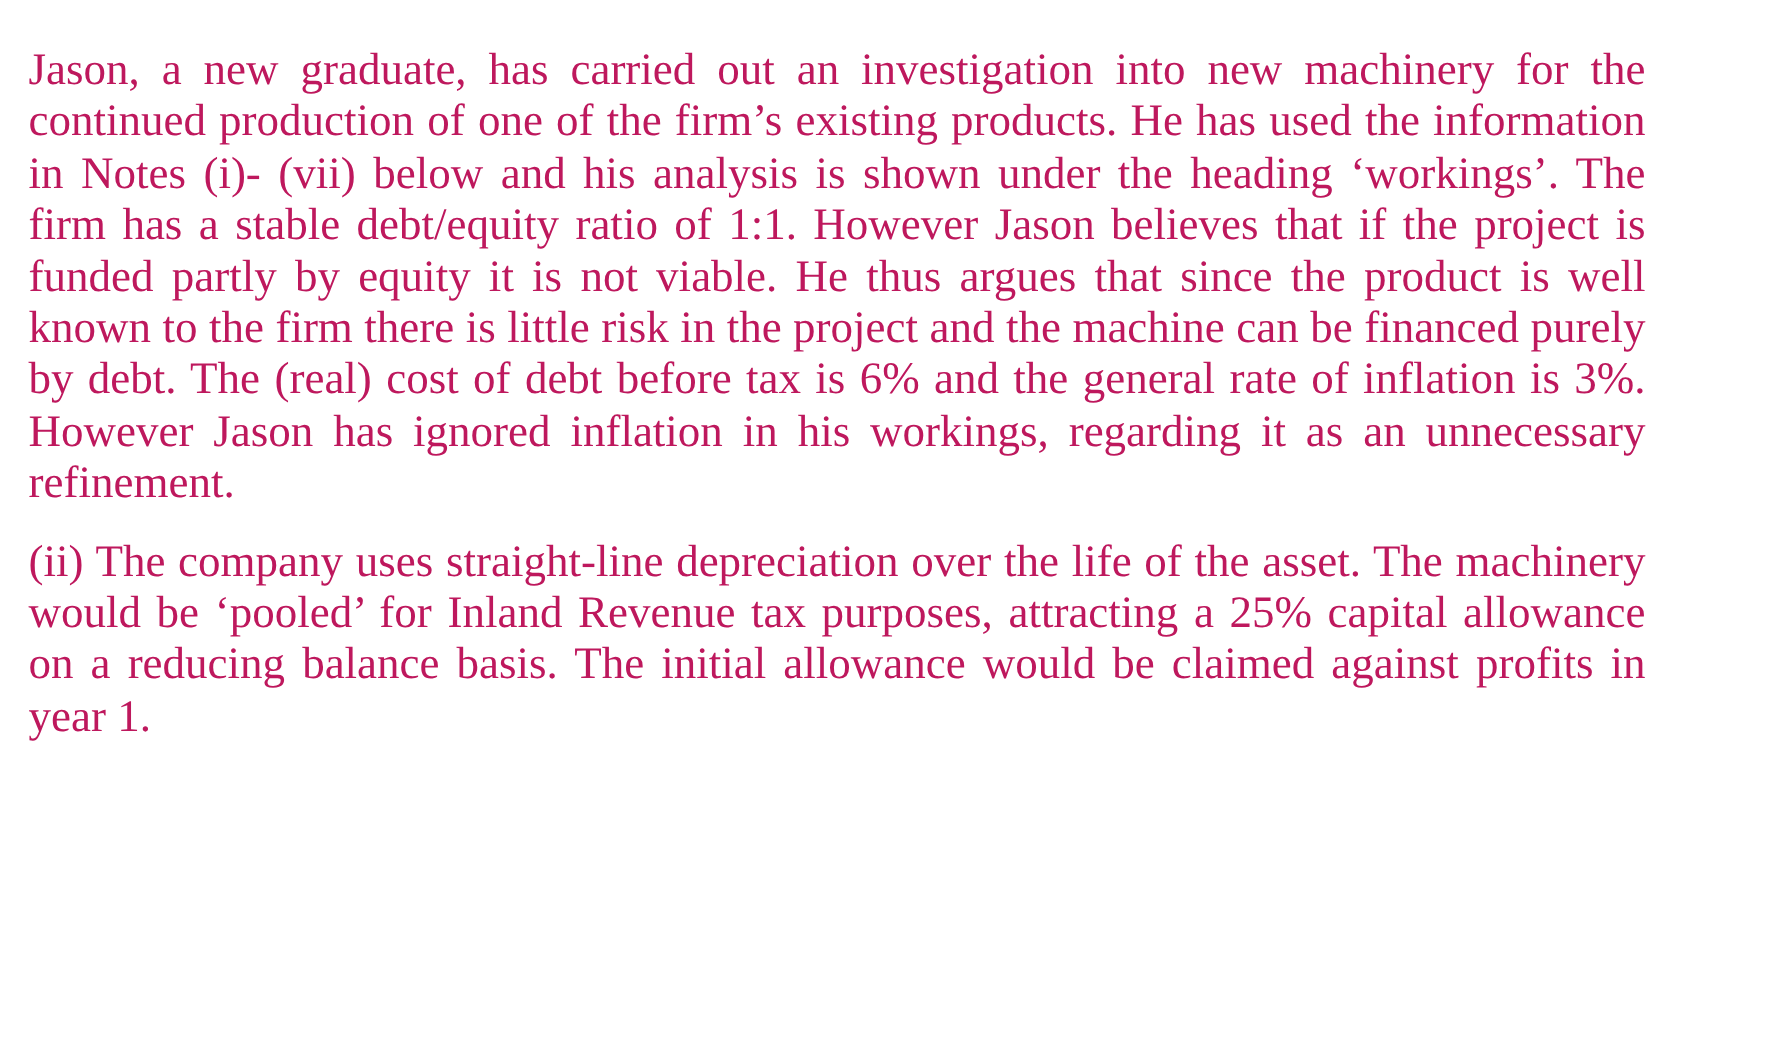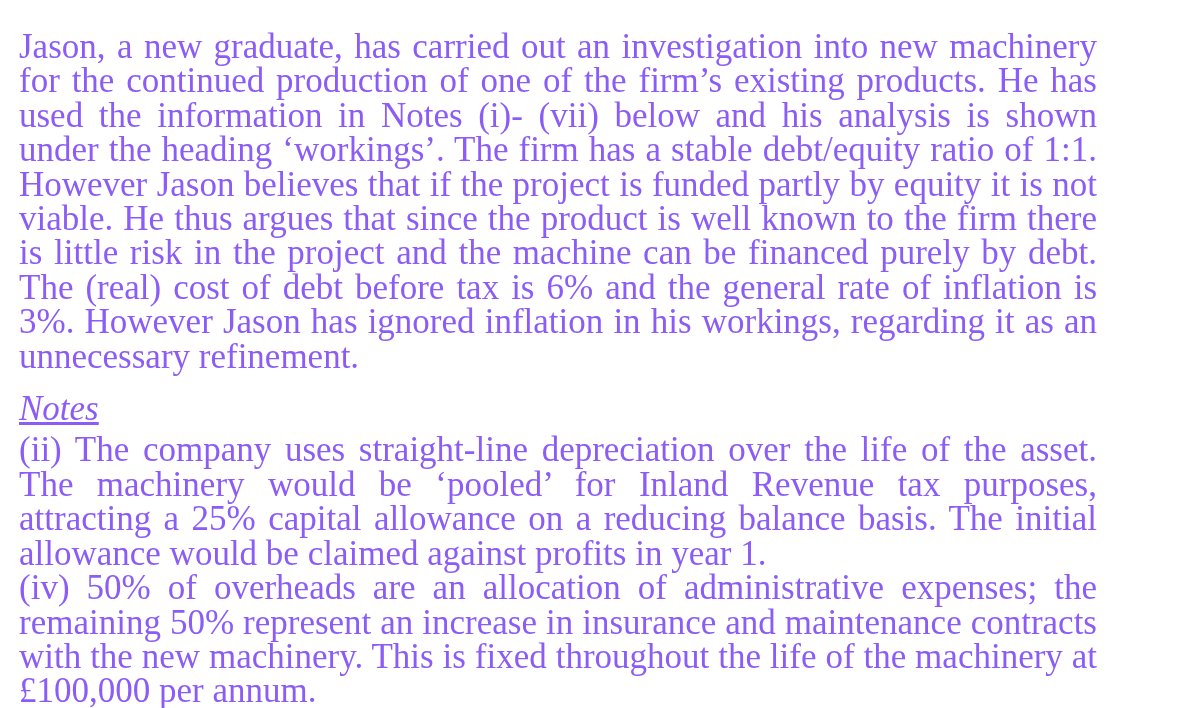--- a/index.html
+++ b/index.html
@@ -8,23 +8,23 @@
     background: #ffffff;
   }
   .page {
     position: relative;
     width: 1184px;
     height: 708px;
     box-sizing: border-box;
     padding: 30px 87px 0 19px;
     overflow: hidden;
     background: #ffffff;
-    color: #8b5cf6;
+    color: #be185d;
     font-family: "Liberation Serif", "DejaVu Serif", serif;
-    font-size: 35px;
+    font-size: 30px;
     line-height: 34.4px;
     text-align: justify;
   }
   .para {
     margin: 0 0 18px 0;
   }
   .notes-heading {
     display: block;
     font-size: inherit;
     font-weight: 400;
@@ -37,21 +37,19 @@
     margin: 0;
   }
 </style>
 </head>
 <body>
 
 <div class="page">
 
   <p class="para">Jason, a new graduate, has carried out an investigation into new machinery for the continued production of one of the firm’s existing products. He has used the information in Notes (i)- (vii) below and his analysis is shown under the heading ‘workings’. The firm has a stable debt/equity ratio of 1:1. However Jason believes that if the project is funded partly by equity it is not viable. He thus argues that since the product is well known to the firm there is little risk in the project and the machine can be financed purely by debt. The (real) cost of debt before tax is 6% and the general rate of inflation is 3%.  However Jason has ignored inflation in his workings, regarding it as an unnecessary refinement.</p>
 
-  <h2 class="notes-heading">Notes</h2>
 
 
   <p class="note">(ii) The company uses straight-line depreciation over the life of the asset. The machinery would be ‘pooled’ for Inland Revenue tax purposes, attracting a 25% capital allowance on a reducing balance basis. The initial allowance would be claimed against profits in year 1.</p>
 
 
-  <p class="note">(iv) 50% of overheads are an allocation of administrative expenses; the remaining 50% represent an increase in insurance and maintenance contracts with the new machinery. This is fixed throughout the life of the machinery at £100,000 per annum.</p>
 
 </div>
 
 </body></html>

